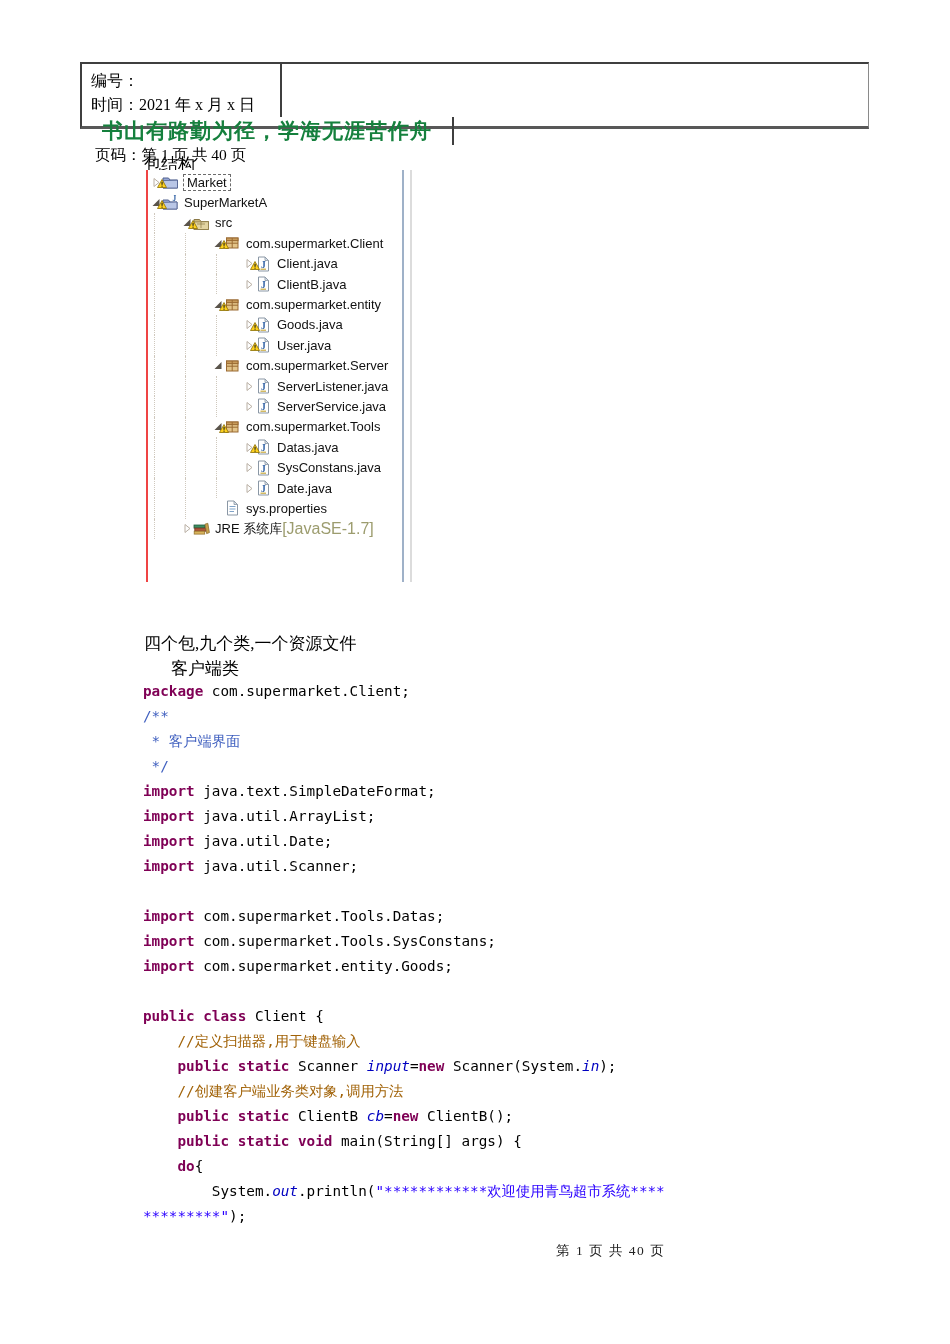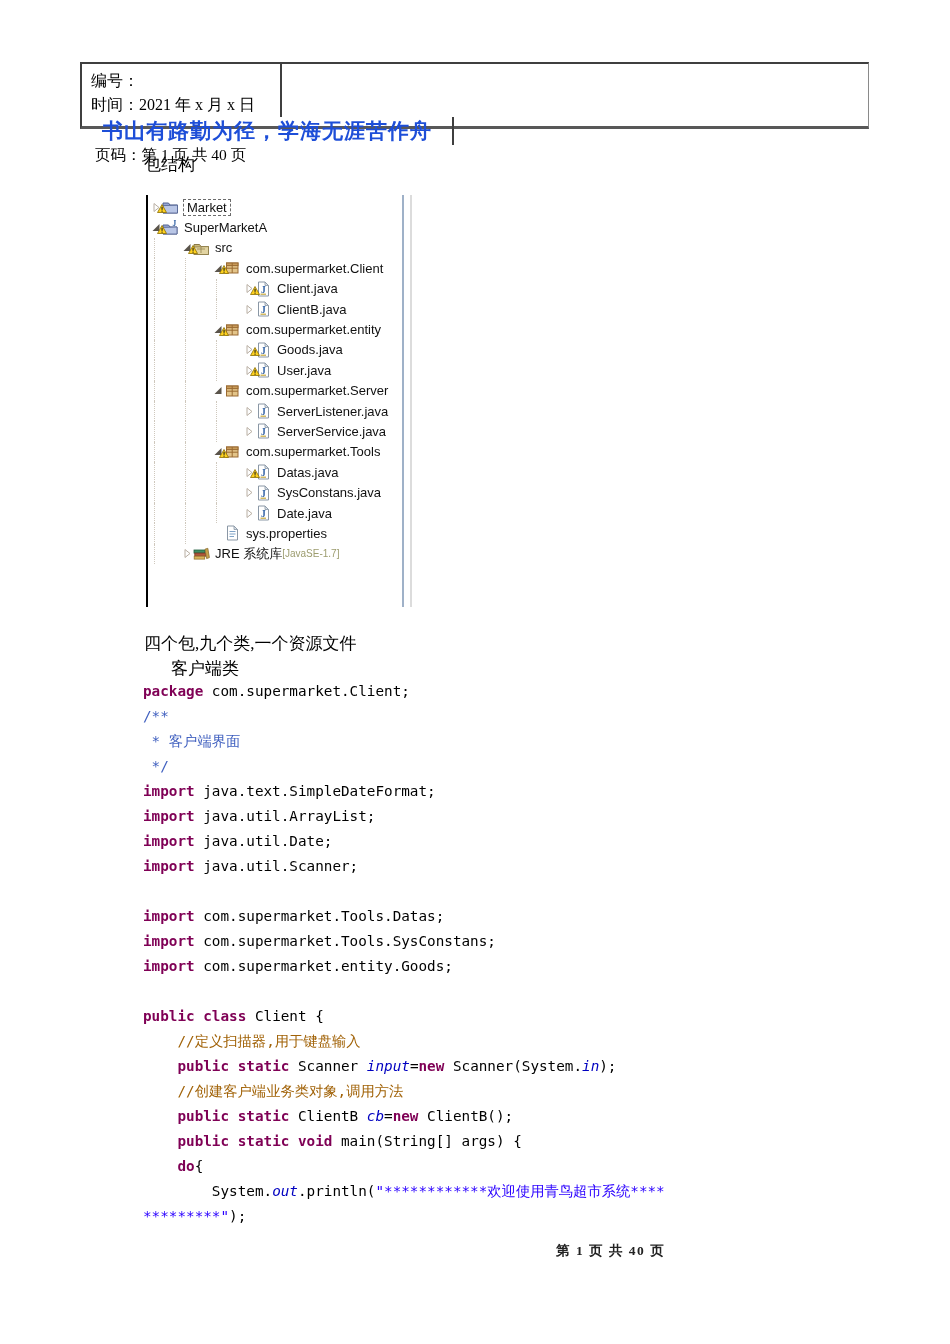--- a/index.html
+++ b/index.html
@@ -14,58 +14,58 @@
           padding:5px 0 0 9px;font-size:16px;line-height:24px;}
   .hdr-c2{width:372px;box-sizing:border-box;border-right:2px solid #3f3f3f;
           display:flex;align-items:center;justify-content:center;}
   .motto{font-size:21px;font-weight:bold;letter-spacing:1px;}
   .hdr-c3{flex:1;display:flex;align-items:center;padding-left:13px;font-size:15.5px;}
 
   
   .zh{position:absolute;font-size:17px;line-height:20px;color:#000000;}
 
   
-  .tree{position:absolute;left:146px;top:195px;width:267px;height:412px;background:#fff;
-        border-left:2px solid #000000;box-sizing:border-box;padding-top:2px;
+  .tree{position:absolute;left:146px;top:170px;width:267px;height:412px;background:#fff;
+        border-left:2px solid #ef4444;box-sizing:border-box;padding-top:2px;
         font-family:"Liberation Sans","DejaVu Sans",sans-serif;}
   .tree::before{content:"";position:absolute;top:0;bottom:0;right:9px;width:2px;background:#9fb1c8;}
   .tree::after{content:"";position:absolute;top:0;bottom:0;right:1px;width:2px;background:#dcdcdc;}
   .trow{display:flex;align-items:center;height:20.4px;white-space:nowrap;padding-left:1px;}
   .guide{flex:none;width:31px;height:100%;border-left:1px dotted #cfc8bd;transform:translateX(5px);box-sizing:border-box;}
   .arrow{flex:none;width:13px;height:16px;display:flex;align-items:center;justify-content:center;}
   .iconw{flex:none;position:relative;width:17px;height:16px;margin-right:5px;}
   .iconw svg.main{position:absolute;left:0;top:0;}
   .warn{position:absolute;left:-5px;bottom:-2px;}
   .tlabel{font-size:13px;color:#111;}
   .tlabel.focus{outline:1px dashed #6b6b6b;padding:0 3px;}
-  .tsuffix{font-size:10px;color:#9c9c6e;}
+  .tsuffix{font-size:16px;color:#9c9c6e;}
 
   
   .code{position:absolute;left:143px;top:679px;width:740px;
         font-family:"DejaVu Sans Mono","Liberation Mono",monospace;
         font-size:14.3px;line-height:25px;white-space:pre;color:#000;}
   .code .k{color:#7F0055;font-weight:bold;}
   .code .c{color:#a16207;}
   .code .j{color:#3F5FBF;}
   .code .s{color:#2A00FF;}
   .code .f{color:#0000C0;font-style:italic;}
 
   
-  .foot{position:absolute;left:556px;top:1242px;font-size:13.5px;letter-spacing:1.5px;color:#222;font-weight:bold;}
+  .foot{position:absolute;left:556px;top:1242px;font-size:13.5px;letter-spacing:1.5px;color:#222;}
 </style>
 </head>
 <body>
 
 <div class="hdr">
   <div class="hdr-c1">
     <div>编号：</div>
     <div>时间：2021 年 x 月 x 日</div>
   </div>
   <div class="hdr-c2">
-    <div class="motto" id="motto" style="color: #1d4ed8;">书山有路勤为径，学海无涯苦作舟</div>
+    <div class="motto" id="motto" style="color: #15803d;">书山有路勤为径，学海无涯苦作舟</div>
   </div>
   <div class="hdr-c3">
     <div>页码：第 1 页  共 40 页</div>
   </div>
 </div>
 
 <div class="zh" style="left:144px;top:155px;">包结构</div>
 
 <div class="tree" id="tree">
     <div class="trow">

